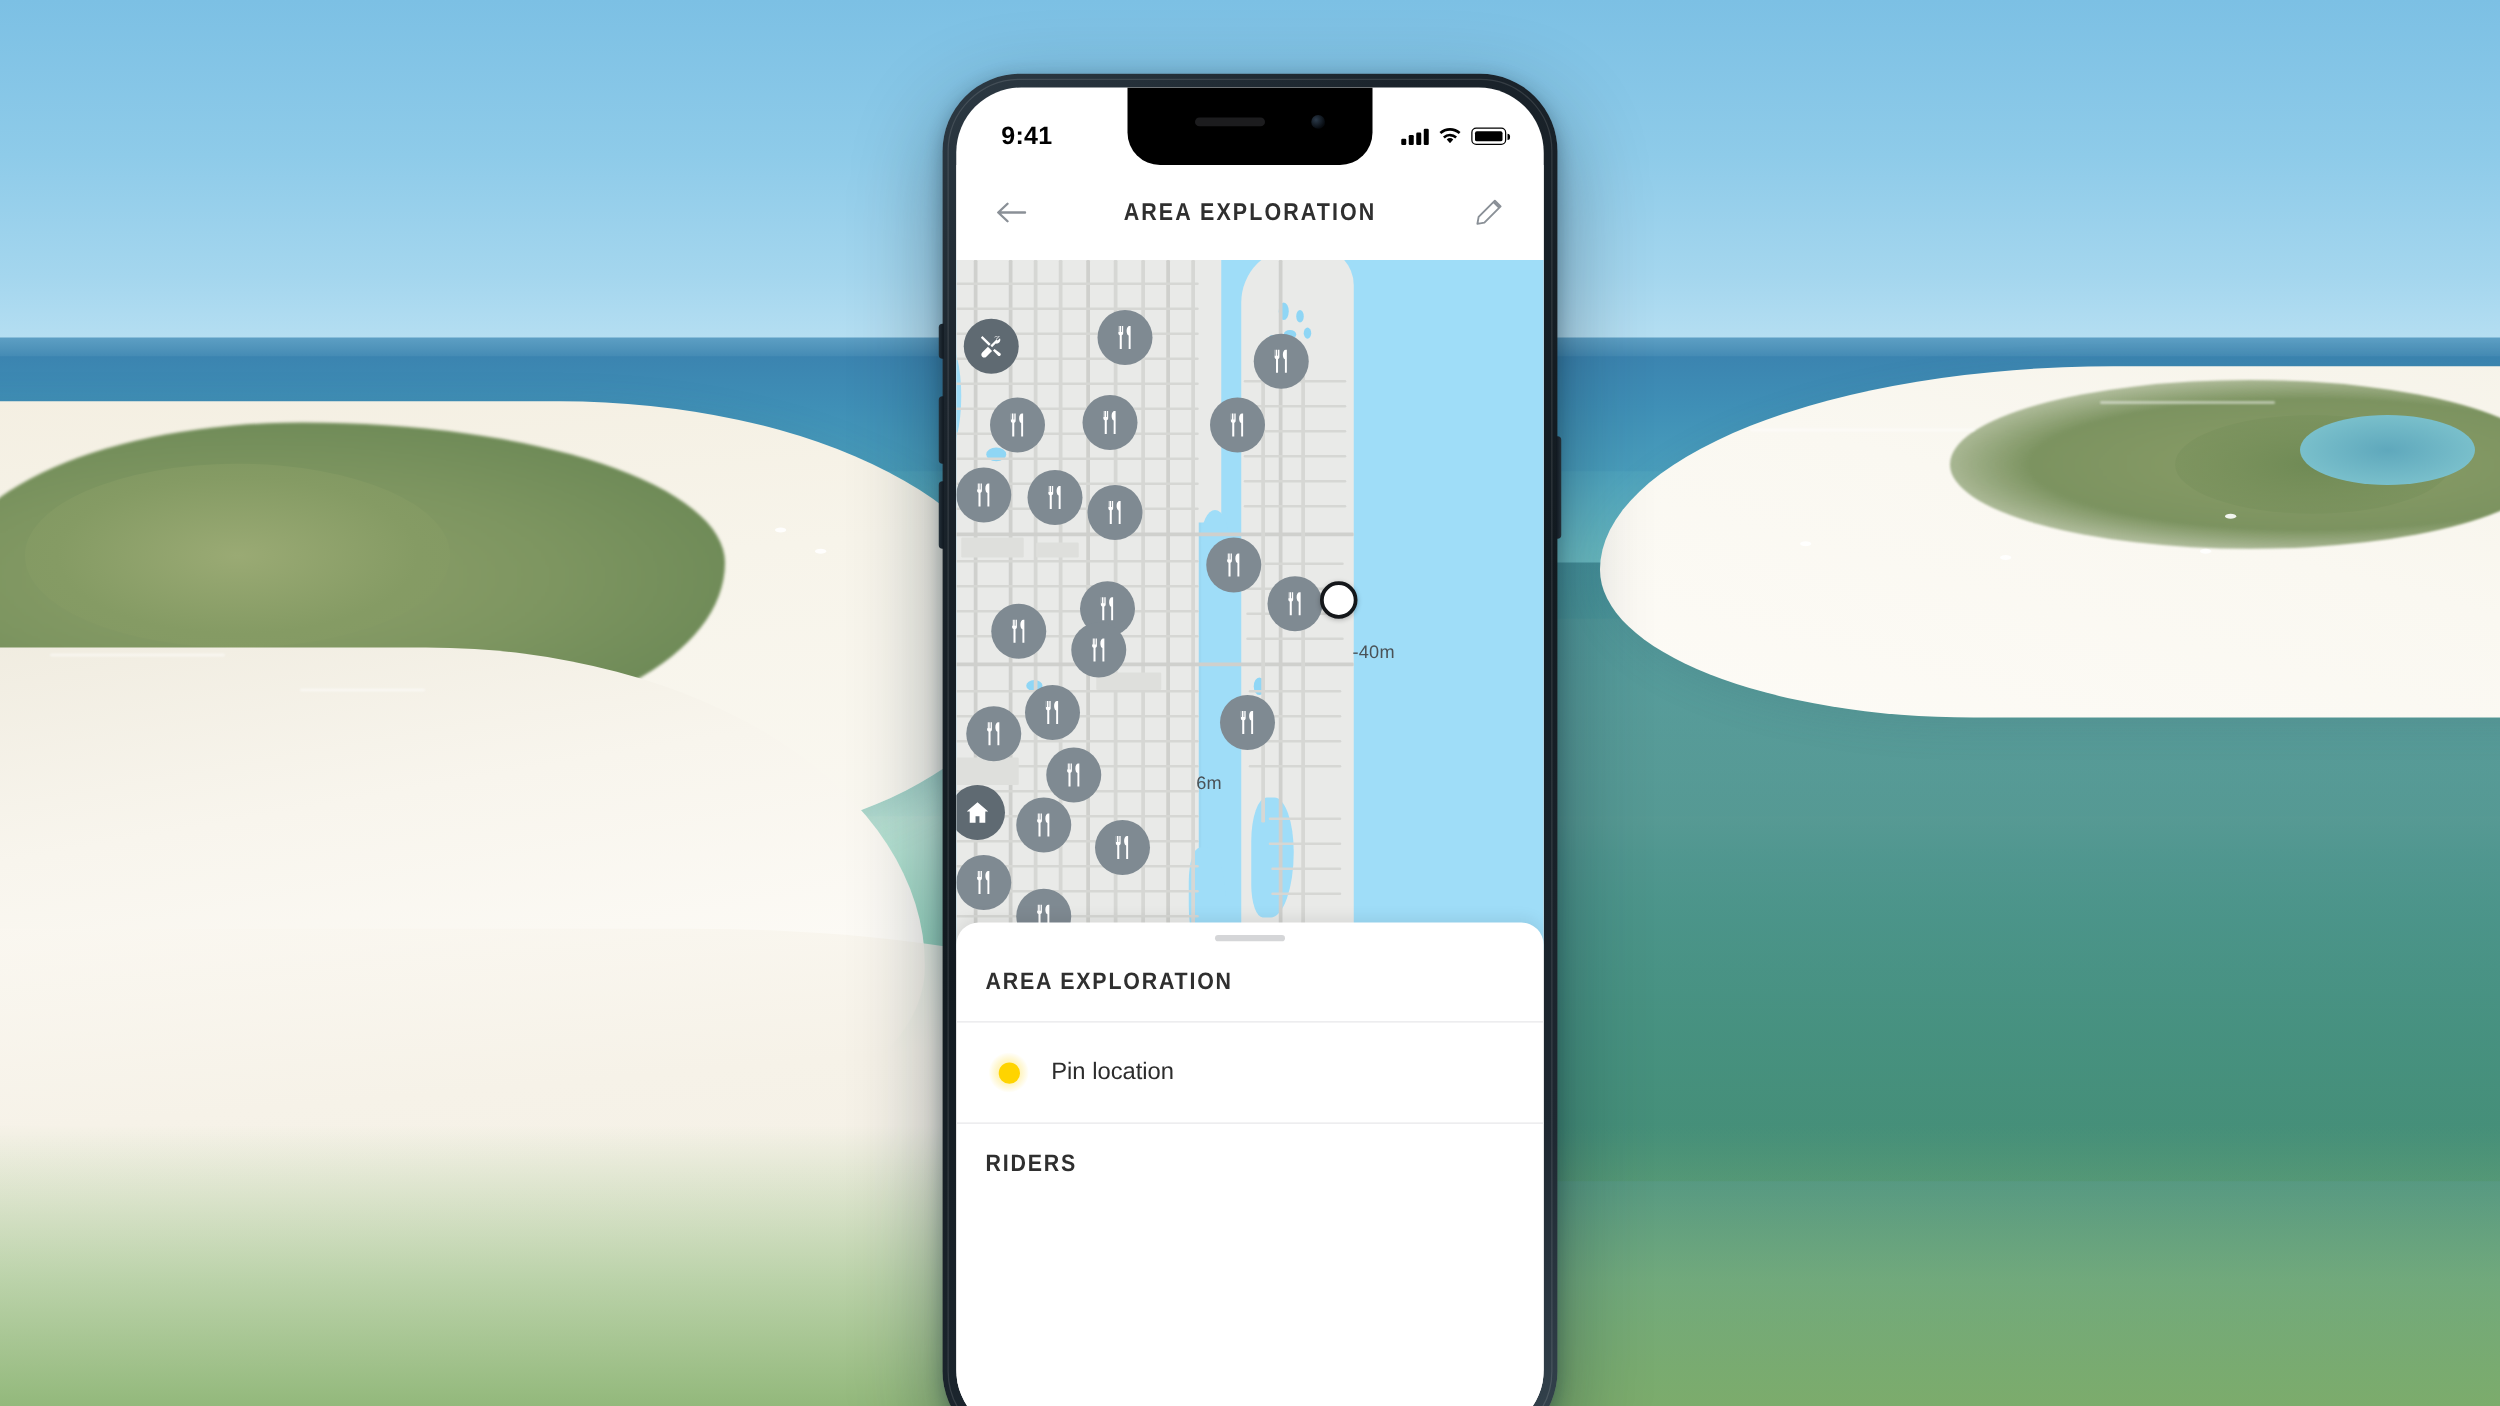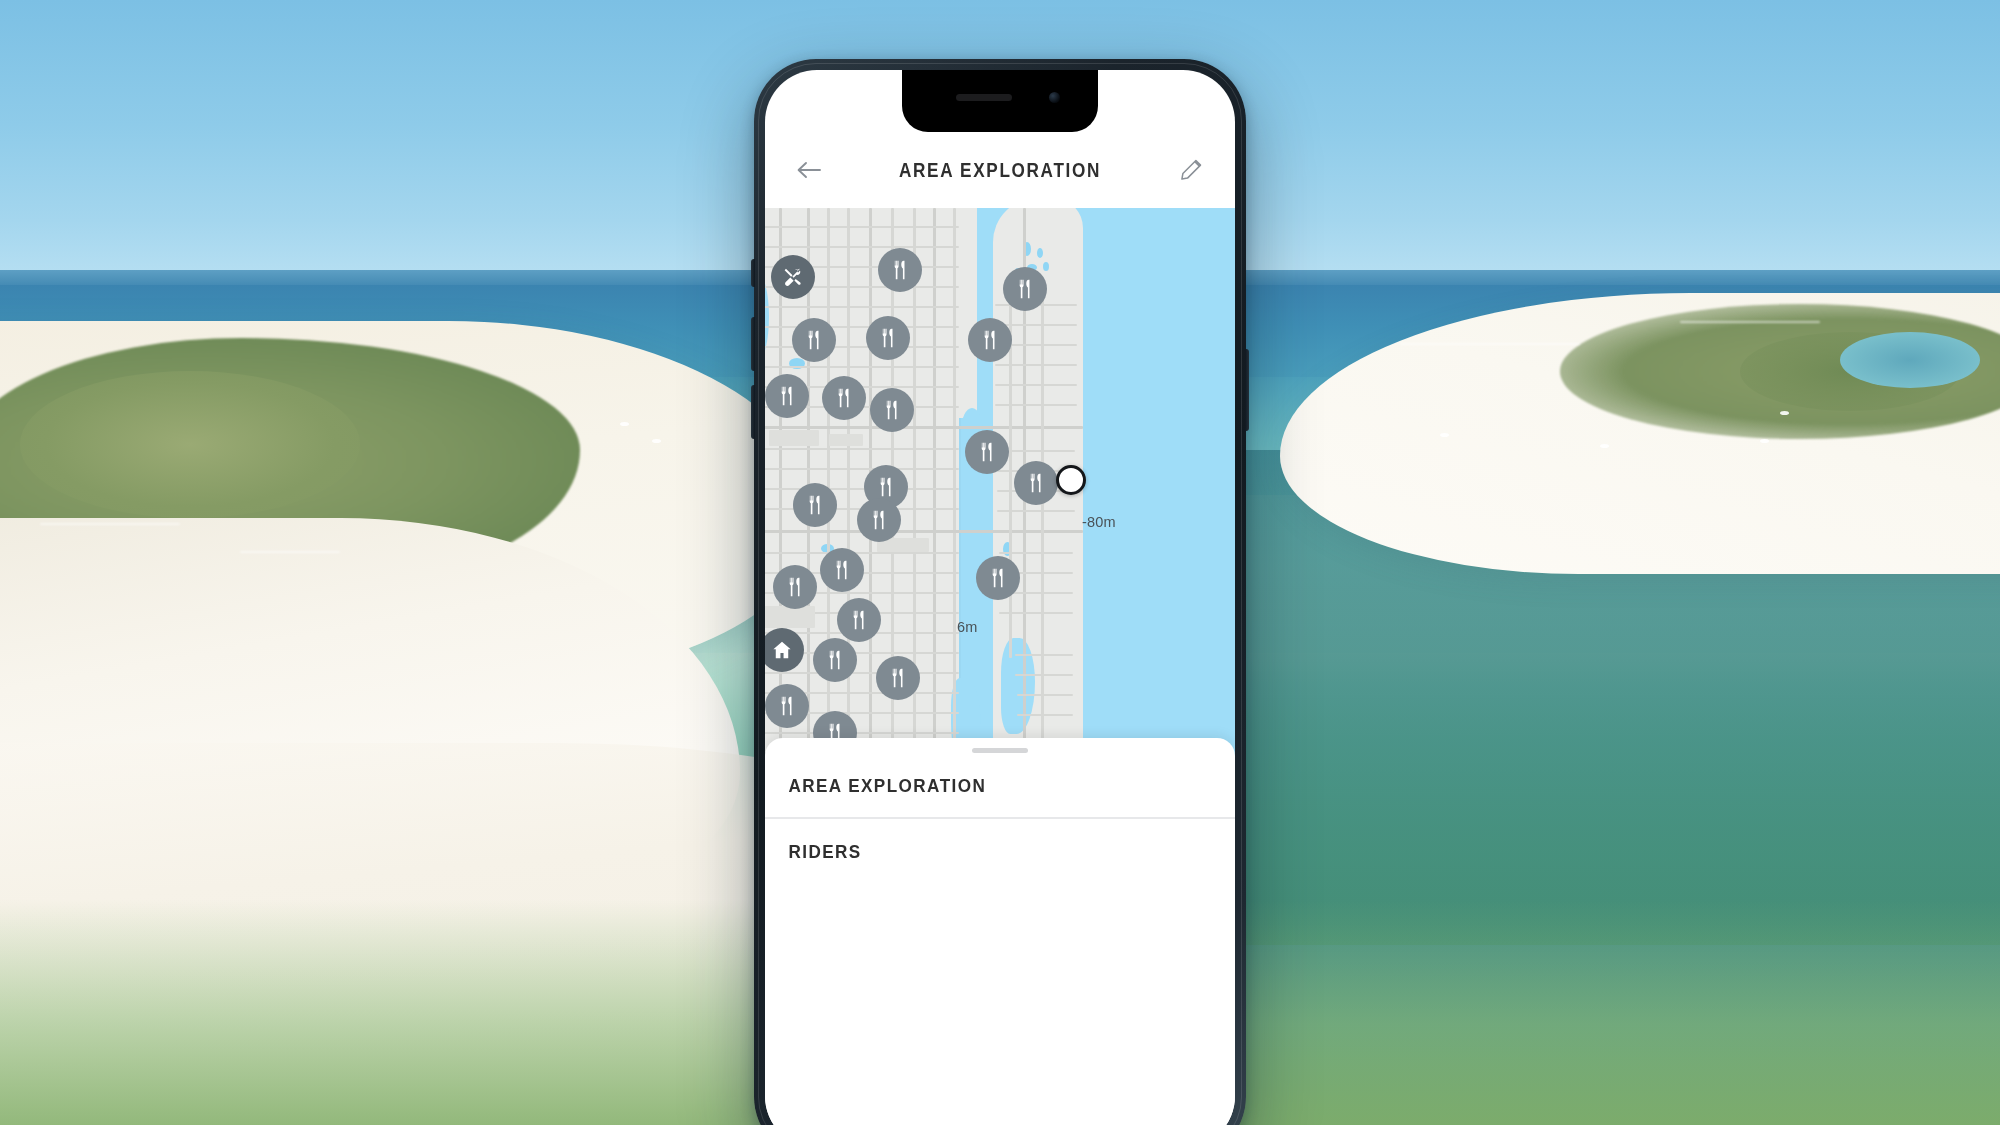--- a/index.html
+++ b/index.html
@@ -295,20 +295,39 @@
   <div class="side-btn" style="left:-3px;top:326px;height:54px"></div>
   <div class="side-btn r" style="right:-3px;top:290px;height:82px"></div>
 
   <div id="screen">
 
     <div id="notch">
       <div class="speaker"></div>
       <div class="camera"></div>
     </div>
 
+    <div id="statusbar">
+      <div id="clock">9:41</div>
+      <div class="status-right">
+        <div class="bars">
+            <i></i>
+            <i></i>
+            <i></i>
+            <i></i>
+          </div>
+        <svg width="18" height="14" viewBox="0 0 18 14">
+          <path d="M9 12.6 11.6 9.6a3.6 3.6 0 0 0-5.2 0Z" fill="#000"></path>
+          <path d="M9 7.1c1.6 0 3.1.6 4.2 1.6l1.4-1.6A8.3 8.3 0 0 0 9 4.9a8.3 8.3 0 0 0-5.6 2.2l1.4 1.6A6.2 6.2 0 0 1 9 7.1Z" fill="#000"></path>
+          <path d="M9 2.5c2.7 0 5.2 1 7 2.7l1.4-1.6A12.5 12.5 0 0 0 9 .4 12.5 12.5 0 0 0 .6 3.6L2 5.2A10.5 10.5 0 0 1 9 2.5Z" fill="#000"></path>
+        </svg>
+        <div class="batt">
+            <b></b>
+          </div>
+      </div>
+    </div>
 
     <div id="appbar">
       <div class="ico">
         <svg width="26" height="20" viewBox="0 0 26 20">
           <path d="M10 3 2.6 10 10 17M2.8 10H24" fill="none" stroke="#8a9097" stroke-width="1.9" stroke-linecap="round" stroke-linejoin="round"></path>
         </svg>
       </div>
       <div id="apptitle">AREA EXPLORATION</div>
       <div class="ico">
         <svg width="22" height="22" viewBox="0 0 22 22">
@@ -396,21 +415,21 @@
       <div class="road h" style="left:250px;top:466px;width:58px"></div>
       <div class="road h" style="left:252px;top:486px;width:56px"></div>
       <div class="road h" style="left:252px;top:506px;width:56px"></div>
 
       <div class="block" style="left:4px;top:222px;width:50px;height:16px"></div>
       <div class="block" style="left:64px;top:226px;width:34px;height:12px"></div>
       <div class="block" style="left:-10px;top:398px;width:60px;height:22px"></div>
       <div class="block" style="left:-10px;top:430px;width:40px;height:18px"></div>
       <div class="block" style="left:112px;top:330px;width:52px;height:14px"></div>
 
-      <div class="scale-label" style="left:317px;top:306px">-80m</div>
+      <div class="scale-label" style="left:317px;top:306px">-40m</div>
       <div class="scale-label" style="left:192px;top:411px">6m</div>
 
       <div id="pin-layer">
           <div class="pin dark" style="left: 6px; top: 47px;">
             <svg viewBox="0 0 24 24">
               <path d="M4.3 3.1 2.9 4.5l7.1 7.1 1.5-1.5zM19.6 3.1l-8.3 8.3 1.4 1.4 3.2-3.2c1.1.3 2.3 0 3.1-.9 1-1 1.2-2.5.6-3.7l-2 2-1.4-1.4 2-2c-1.2-.6-2.7-.4-3.7.6l-.2.2zM4.1 17.5c-1 1-1 2.6 0 3.6s2.6 1 3.6 0l5-5-3.6-3.6zM14.9 14.3l-1.4 1.5 4.3 4.3c.6.6 1.5.6 2.1 0s.6-1.5 0-2.1z"></path>
             </svg>
           </div>
           <div class="pin" style="left: 113px; top: 40px;">
             <svg viewBox="0 0 24 24">
@@ -524,18 +543,24 @@
           </div>
         </div>
 
       <div id="user-marker" style="left: 291px; top: 257px;"></div>
     </div>
 
     <div id="sheet">
       <div id="grabber"></div>
       <div class="sheet-head">AREA EXPLORATION</div>
       <div class="divider"></div>
+      <div class="row">
+        <div class="dot-wrap">
+          <div class="dot"></div>
+        </div>
+        <div class="row-label">Pin location</div>
+      </div>
       <div class="divider"></div>
       <div class="sheet-head">RIDERS</div>
     </div>
 
   </div>
 </div>
 
 </body></html>

